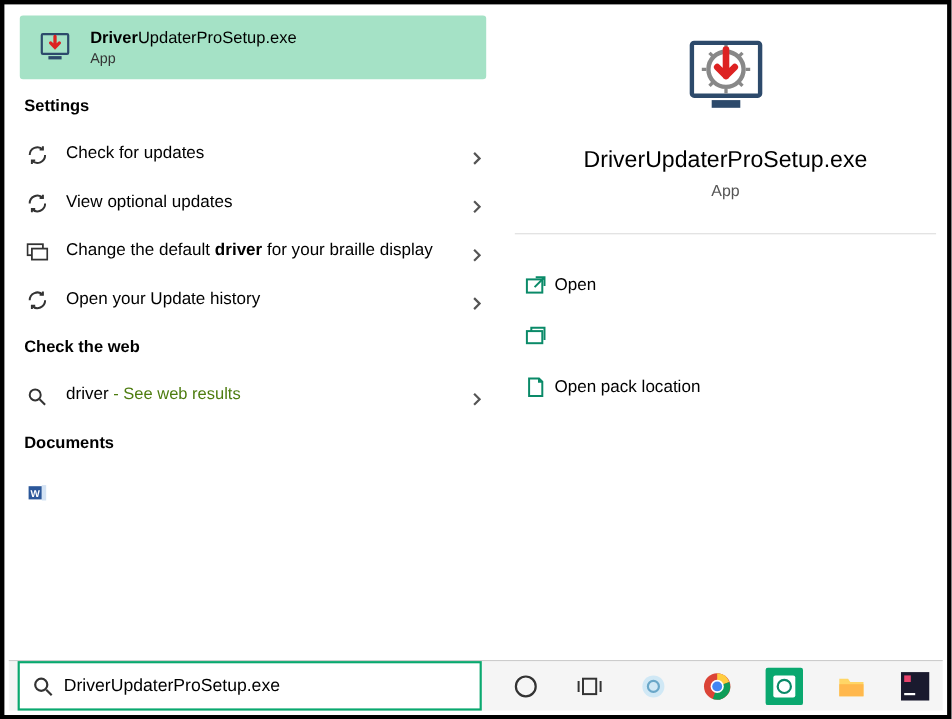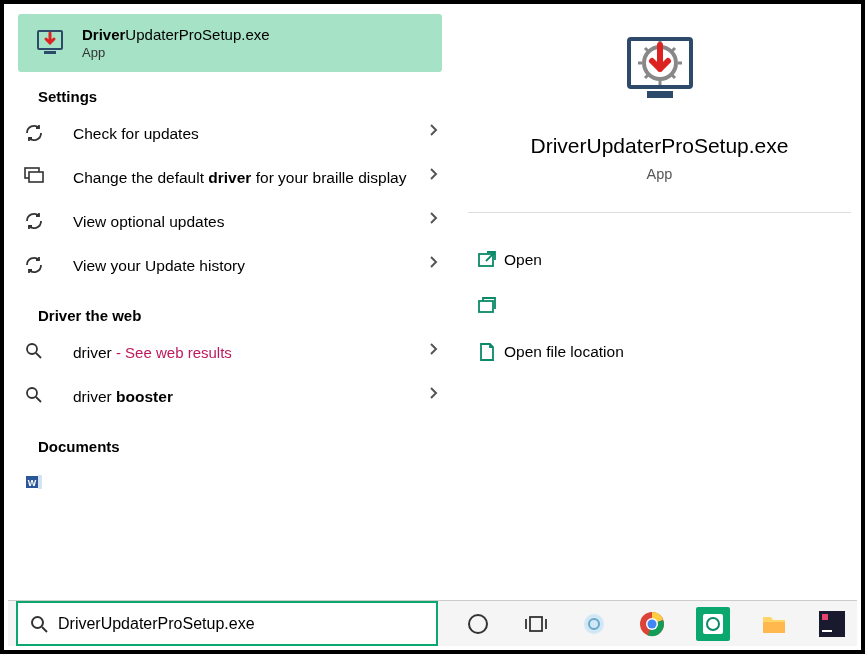--- a/index.html
+++ b/index.html
@@ -18,34 +18,33 @@
     gap: 16px;
     margin-right: 6px;
     cursor: pointer;
   }
   .top-result .app-icon { width: 32px; height: 32px; display:flex; align-items:center; justify-content:center; }
   .top-result .text { display:flex; flex-direction:column; }
   .top-result .title { font-size: 15px; color:#000; }
   .top-result .title b { font-weight: 600; }
   .top-result .sub { font-size: 13px; color: #333; margin-top:2px; }
   
-  .section-header { font-size: 15px; font-weight: 600; padding: 16px 4px 10px 4px; margin-left: 16px; }
+  .section-header { font-size: 15px; font-weight: 600; padding: 16px 4px 10px 4px; }
   
   .list-item {
     display: flex;
-    align-items: flex-start;
+    align-items: flex-end;
     padding: 8px 10px 8px 4px;
     min-height: 44px;
     cursor: pointer;
-    gap: 13px;
   }
   .list-item .item-icon { width: 24px; display:flex; justify-content:center; margin-right: 14px; flex-shrink:0; }
   .list-item .item-text { flex:1; font-size: 15.5px; color:#000; line-height: 1.4; padding-right:6px;}
   .list-item .item-text b { font-weight: 600; }
-  .list-item .item-text .muted { color:#be185d; font-size:15px;}
+  .list-item .item-text .muted { color:#4d7c0f; font-size:15px;}
   .list-item .chev { color:#555; font-size:14px; }
   
   .right-header { display:flex; flex-direction:column; align-items:center; padding-top:6px; border-bottom: 1px solid #ddd; padding-bottom: 30px;}
   .right-header .big-icon { width:80px; height:80px; display:flex; align-items:center; justify-content:center;}
   .right-title { font-size: 21px; margin-top:24px; text-align:center;}
   .right-sub { font-size:14.5px; color:#555; margin-top:8px; }
   
   .right-actions { margin-top: 24px; padding-left:8px;}
   .action-row { display:flex; align-items:center; gap:6px; padding:12px 0; cursor:pointer; font-size:15.5px; }
   .action-row .action-icon { width:22px; height:22px; display:flex; align-items:center; justify-content:center; color:#0a8a68;}
@@ -101,86 +100,72 @@
           </div>
           <div class="item-text">Check for updates</div>
           <div class="chev">
             <svg width="10" height="14" viewBox="0 0 10 14" fill="none" stroke="#555" stroke-width="2">
               <path d="M3 2 L8 7 L3 12"></path>
             </svg>
           </div>
         </div>
         <div class="list-item">
           <div class="item-icon">
+            <svg width="20" height="20" viewBox="0 0 20 20" fill="none" stroke="#333" stroke-width="1.8">
+              <path d="M3 10 A7 7 0 0 1 15 5 M17 10 A7 7 0 0 1 5 15"></path>
+              <path d="M15 2 L15 5 L12 5 M5 18 L5 15 L8 15"></path>
+            </svg>
+          </div>
+          <div class="item-text">View optional updates</div>
+          <div class="chev">
+            <svg width="10" height="14" viewBox="0 0 10 14" fill="none" stroke="#555" stroke-width="2">
+              <path d="M3 2 L8 7 L3 12"></path>
+            </svg>
+          </div>
+        </div>
+        <div class="list-item">
+          <div class="item-icon">
             <svg width="20" height="18" viewBox="0 0 20 18" fill="none" stroke="#333" stroke-width="1.6">
               <rect x="1" y="1" width="14" height="10"></rect>
               <rect x="5" y="5" width="14" height="10" fill="#fff"></rect>
             </svg>
           </div>
           <div class="item-text">Change the default <b>driver</b> for your braille display</div>
           <div class="chev">
             <svg width="10" height="14" viewBox="0 0 10 14" fill="none" stroke="#555" stroke-width="2">
               <path d="M3 2 L8 7 L3 12"></path>
             </svg>
           </div>
         </div>
         <div class="list-item">
           <div class="item-icon">
             <svg width="20" height="20" viewBox="0 0 20 20" fill="none" stroke="#333" stroke-width="1.8">
               <path d="M3 10 A7 7 0 0 1 15 5 M17 10 A7 7 0 0 1 5 15"></path>
               <path d="M15 2 L15 5 L12 5 M5 18 L5 15 L8 15"></path>
             </svg>
           </div>
-          <div class="item-text">View optional updates</div>
-          <div class="chev">
-            <svg width="10" height="14" viewBox="0 0 10 14" fill="none" stroke="#555" stroke-width="2">
-              <path d="M3 2 L8 7 L3 12"></path>
-            </svg>
-          </div>
-        </div>
-        <div class="list-item">
-          <div class="item-icon">
-            <svg width="20" height="20" viewBox="0 0 20 20" fill="none" stroke="#333" stroke-width="1.8">
-              <path d="M3 10 A7 7 0 0 1 15 5 M17 10 A7 7 0 0 1 5 15"></path>
-              <path d="M15 2 L15 5 L12 5 M5 18 L5 15 L8 15"></path>
-            </svg>
-          </div>
-          <div class="item-text">View your Update history</div>
-          <div class="chev">
-            <svg width="10" height="14" viewBox="0 0 10 14" fill="none" stroke="#555" stroke-width="2">
-              <path d="M3 2 L8 7 L3 12"></path>
-            </svg>
-          </div>
-        </div>
-      </div>
-
-    <div class="section-header">Driver the web</div>
+          <div class="item-text">Open your Update history</div>
+          <div class="chev">
+            <svg width="10" height="14" viewBox="0 0 10 14" fill="none" stroke="#555" stroke-width="2">
+              <path d="M3 2 L8 7 L3 12"></path>
+            </svg>
+          </div>
+        </div>
+      </div>
+
+    <div class="section-header">Check the web</div>
     <div id="web-list">
         <div class="list-item">
           <div class="item-icon">
             <svg width="18" height="18" viewBox="0 0 18 18" fill="none" stroke="#333" stroke-width="1.8">
               <circle cx="7" cy="7" r="5"></circle>
               <line x1="11" y1="11" x2="16" y2="16"></line>
             </svg>
           </div>
           <div class="item-text">driver<span class="muted"> - See web results</span></div>
-          <div class="chev">
-            <svg width="10" height="14" viewBox="0 0 10 14" fill="none" stroke="#555" stroke-width="2">
-              <path d="M3 2 L8 7 L3 12"></path>
-            </svg>
-          </div>
-        </div>
-        <div class="list-item">
-          <div class="item-icon">
-            <svg width="18" height="18" viewBox="0 0 18 18" fill="none" stroke="#333" stroke-width="1.8">
-              <circle cx="7" cy="7" r="5"></circle>
-              <line x1="11" y1="11" x2="16" y2="16"></line>
-            </svg>
-          </div>
-          <div class="item-text">driver <b>booster</b></div>
           <div class="chev">
             <svg width="10" height="14" viewBox="0 0 10 14" fill="none" stroke="#555" stroke-width="2">
               <path d="M3 2 L8 7 L3 12"></path>
             </svg>
           </div>
         </div>
       </div>
 
     <div class="section-header">Documents</div>
     <div id="docs-list">
@@ -236,21 +221,21 @@
               <path d="M6 5 L6 2 L18 2 L18 13"></path>
           </svg>
         </div>
       </div>
       <div class="action-row">
         <div class="action-icon">
           <svg width="18" height="20" viewBox="0 0 18 20" fill="none" stroke="#0a8a68" stroke-width="1.8">
             <path d="M3 2 L12 2 L15 5 L15 18 L3 18 Z M12 2 L12 5 L15 5"></path>
           </svg>
         </div>
-        <span>Open file location</span>
+        <span>Open pack location</span>
       </div>
     </div>
   </div>
 </div>
 
 <div class="taskbar">
   <div class="search-box">
     <span class="search-icon">
       <svg width="18" height="18" viewBox="0 0 18 18" fill="none" stroke="#333" stroke-width="2">
         <circle cx="7.5" cy="7.5" r="5.5"></circle>

